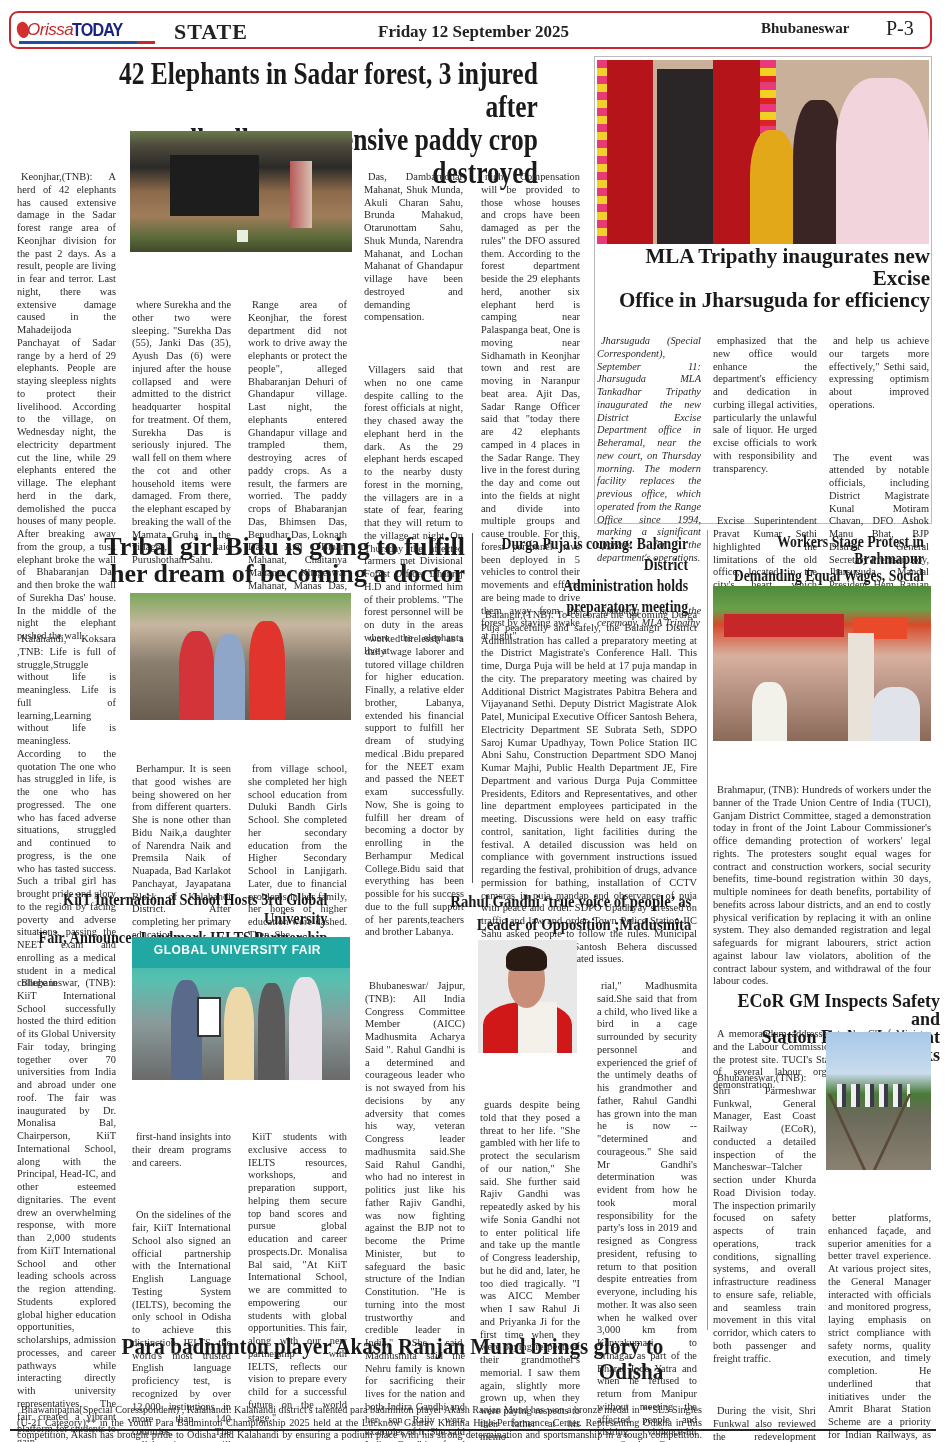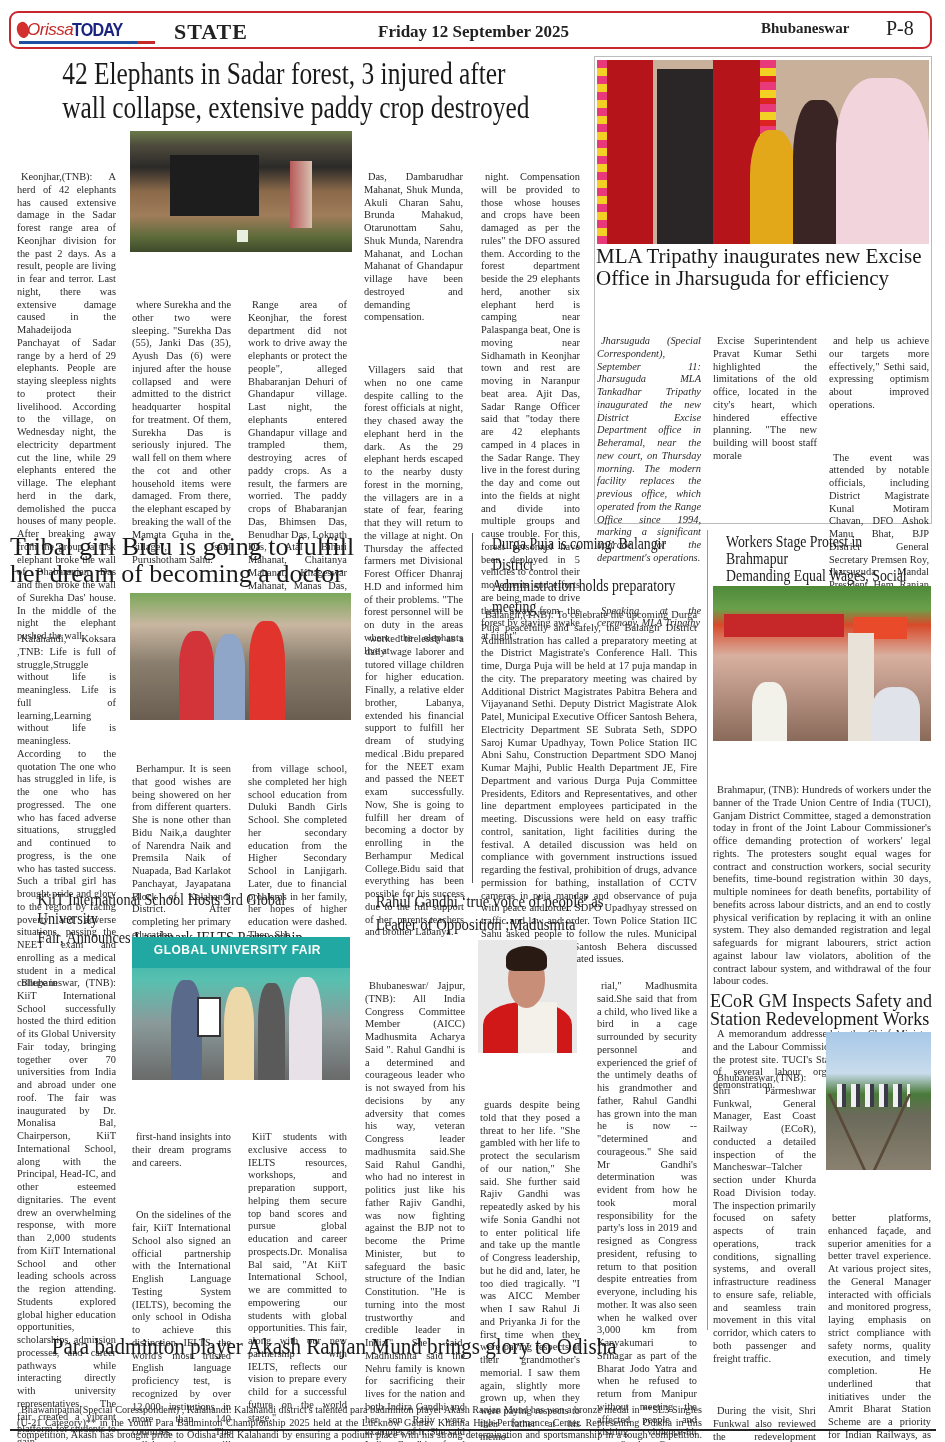--- a/index.html
+++ b/index.html
@@ -8,21 +8,21 @@
 .logo{position:absolute;left:6px;top:6px;width:138px;height:26px;}
 .logo .leaf{position:absolute;left:0;top:3px;width:12px;height:16px;background:#d32f2f;border-radius:50% 40% 55% 45%;transform:rotate(-20deg);}
 .logo .orissa{position:absolute;left:10px;top:1px;font-family:"Liberation Sans",sans-serif;font-style:italic;font-size:17px;color:#c62828;letter-spacing:-0.5px;}
 .logo .today{position:absolute;left:55px;top:0px;font-family:"Liberation Sans",sans-serif;font-weight:bold;font-size:19px;color:#1a237e;letter-spacing:-1px;transform:scaleX(0.85);transform-origin:left;}
 .logo .bar{position:absolute;left:2px;top:22px;width:118px;height:3px;background:#1e4fa0;}
 .logo .bar2{position:absolute;left:120px;top:22px;width:18px;height:3px;background:#c62828;}
 .sec{position:absolute;left:163px;top:6px;font-size:22px;font-weight:bold;letter-spacing:1px;color:#222;}
 .date{position:absolute;left:367px;top:9px;font-size:17px;font-weight:bold;color:#222;}
 .city{position:absolute;left:750px;top:7px;font-size:15px;font-weight:bold;}
 .page{position:absolute;left:875px;top:4px;font-size:20px;}
-.hl{position:absolute;text-align:left;font-weight:normal;color:#1a1a1a;line-height:1.05;}
+.hl{position:absolute;text-align:right;font-weight:bold;color:#1a1a1a;line-height:1.05;}
 .cond{font-family:"Liberation Serif",serif;transform:scaleX(0.82);transform-origin:center top;}
 .col{position:absolute;font-size:10.4px;line-height:12.75px;text-align:justify;color:#2a2a2a;}
 .col p{text-indent:4px;margin-top:40px;}
 .photo{position:absolute;overflow:hidden;}
 .vline{position:absolute;width:1px;background:#555;}
 .hline{position:absolute;height:1px;background:#333;}
 .box{position:absolute;border:1px solid #bbb;}
 
 .ph-elephant{background:linear-gradient(180deg,#6a7a4a 0%,#4e4a3c 12%,#2b2a28 30%,#8b6a4a 50%,#a07d5a 70%,#5c6a3a 88%,#3e4a2a 100%);}
 .ph-elephant .wall{position:absolute;left:18%;top:20%;width:40%;height:50%;background:#1d1d1e;}
@@ -71,21 +71,21 @@
   <div class="logo">
     <span class="leaf"></span>
     <span class="orissa">Orissa</span>
     <span class="today">TODAY</span>
     <span class="bar"></span>
     <span class="bar2"></span>
   </div>
   <div class="sec">STATE</div>
   <div class="date">Friday 12 September 2025</div>
   <div class="city">Bhubaneswar</div>
-  <div class="page">P-8</div>
+  <div class="page">P-3</div>
 </div>
 
 <div>
   <div class="hl" style="left:10px;top:58px;width:580px;font-size:31px;">
     <div class="cond">42 Elephants in Sadar forest, 3 injured after</div>
     <div class="cond" style="margin-top:1px;">wall collapse, extensive paddy crop destroyed</div>
   </div>
   <div class="col" style="left:17px;top:131px;width:99px;">
       <p>Keonjhar,(TNB): A herd of 42 elephants has caused extensive damage in the Sadar forest range area of Keonjhar division for the past 2 days. As a result, people are living in fear and terror. Last night, there was extensive damage caused in the Mahadeijoda Panchayat of Sadar range by a herd of 29 elephants. People are staying sleepless nights to protect their livelihood. According to the village, on Wednesday night, the electricity department cut the line, while 29 elephants entered the village. The elephant herd in the dark, demolished the pucca houses of many people. After breaking away from the group, a tusk elephant broke the wall of Bhabaranjan Das and then broke the wall of Surekha Das' house. In the middle of the night the elephant pushed the wall,</p>
     </div>
@@ -123,20 +123,21 @@
 </div>
 <div class="hl" style="left:596px;top:245px;width:334px;font-size:21px;">
   <div>MLA Tripathy inaugurates new Excise</div>
   <div>Office in Jharsuguda for efficiency</div>
 </div>
 <div class="col" style="left:597px;top:295px;width:104px;font-style:italic;">
   <p>Jharsuguda (Special Correspondent), September 11: Jharsuguda MLA Tankadhar Tripathy inaugurated the new District Excise Department office in Beheramal, near the new court, on Thursday morning. The modern facility replaces the previous office, which operated from the Range Office since 1994, marking a significant upgrade for the department's operations.</p>
   <p>Speaking at the ceremony, MLA Tripathy</p>
 </div>
 <div class="col" style="left:713px;top:295px;width:104px;">
+  <p>emphasized that the new office would enhance the department's efficiency and dedication in curbing illegal activities, particularly the unlawful sale of liquor. He urged excise officials to work with responsibility and transparency.</p>
   <p>Excise Superintendent Pravat Kumar Sethi highlighted the limitations of the old office, located in the city's heart, which hindered effective planning. "The new building will boost staff morale</p>
 </div>
 <div class="col" style="left:829px;top:295px;width:100px;">
   <p>and help us achieve our targets more effectively," Sethi said, expressing optimism about improved operations.</p>
   <p>The event was attended by notable officials, including District Magistrate Kunal Motiram Chavan, DFO Ashok Manu Bhat, BJP District General Secretary Premsen Roy, Jharsuguda Mandal President Hem Ranjan Singh and Yuva Morcha President Vivek Srivas, alongside department employees and party workers.</p>
 </div>
 
 <div class="hl" style="left:10px;top:533px;width:455px;font-size:26px;">
   <div>Tribal girl Bidu is going to fulfill</div>
   <div>her dream of becoming a doctor</div>

